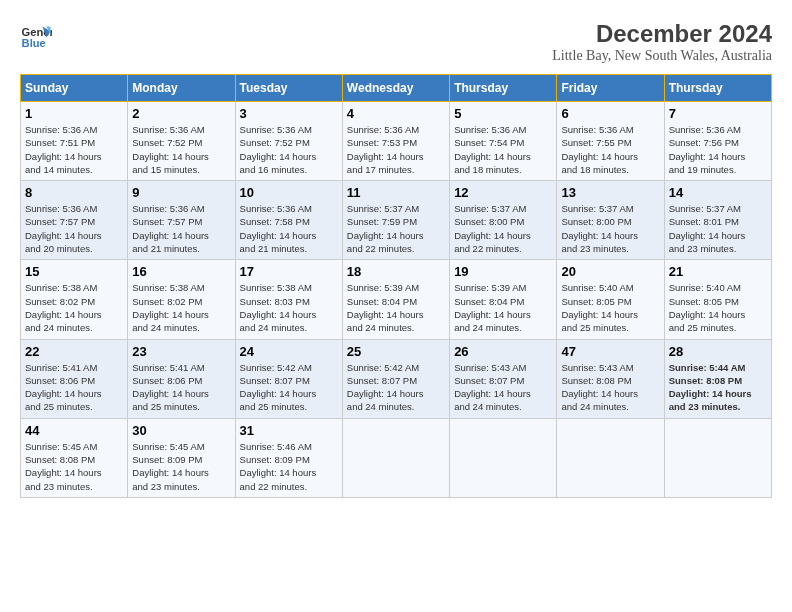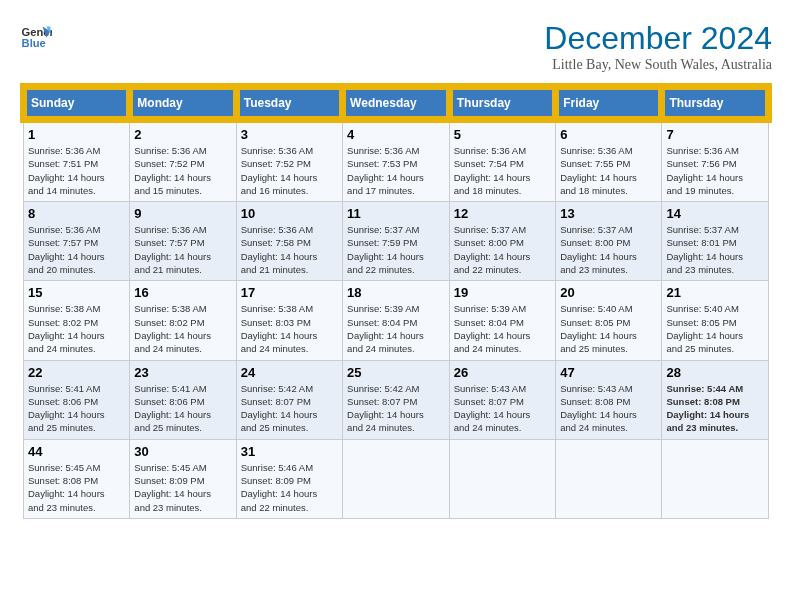--- a/index.html
+++ b/index.html
@@ -22,42 +22,42 @@
       gap: 4px;
     }
     .logo-icon {
       width: 32px;
       height: 32px;
     }
     .title-area {
       text-align: right;
     }
     .month-title {
-      font-size: 32px;
-      font-weight: normal;
-      color: #0369a1;
+      font-size: 24px;
+      font-weight: bold;
+      color: #404040;
     }
     .subtitle {
       font-size: 14px;
       color: #555;
       font-family: Liberation Serif, serif;
     }
     table {
       width: 100%;
       border-collapse: collapse;
       font-size: 10.5px;
     }
     thead th {
       background-color: #3a7abf;
       color: #fff;
       padding: 6px 4px;
       text-align: left;
       font-size: 12px;
       font-weight: bold;
-      border: 7px solid #eab308;
+      border: 1px solid #eab308;
       margin-left: 44px;
     }
     tbody td {
       border: 1px solid #ccc;
       vertical-align: top;
       padding: 4px;
       width: 107px;
       min-height: 80px;
     }
     tbody tr:nth-child(odd) td {

